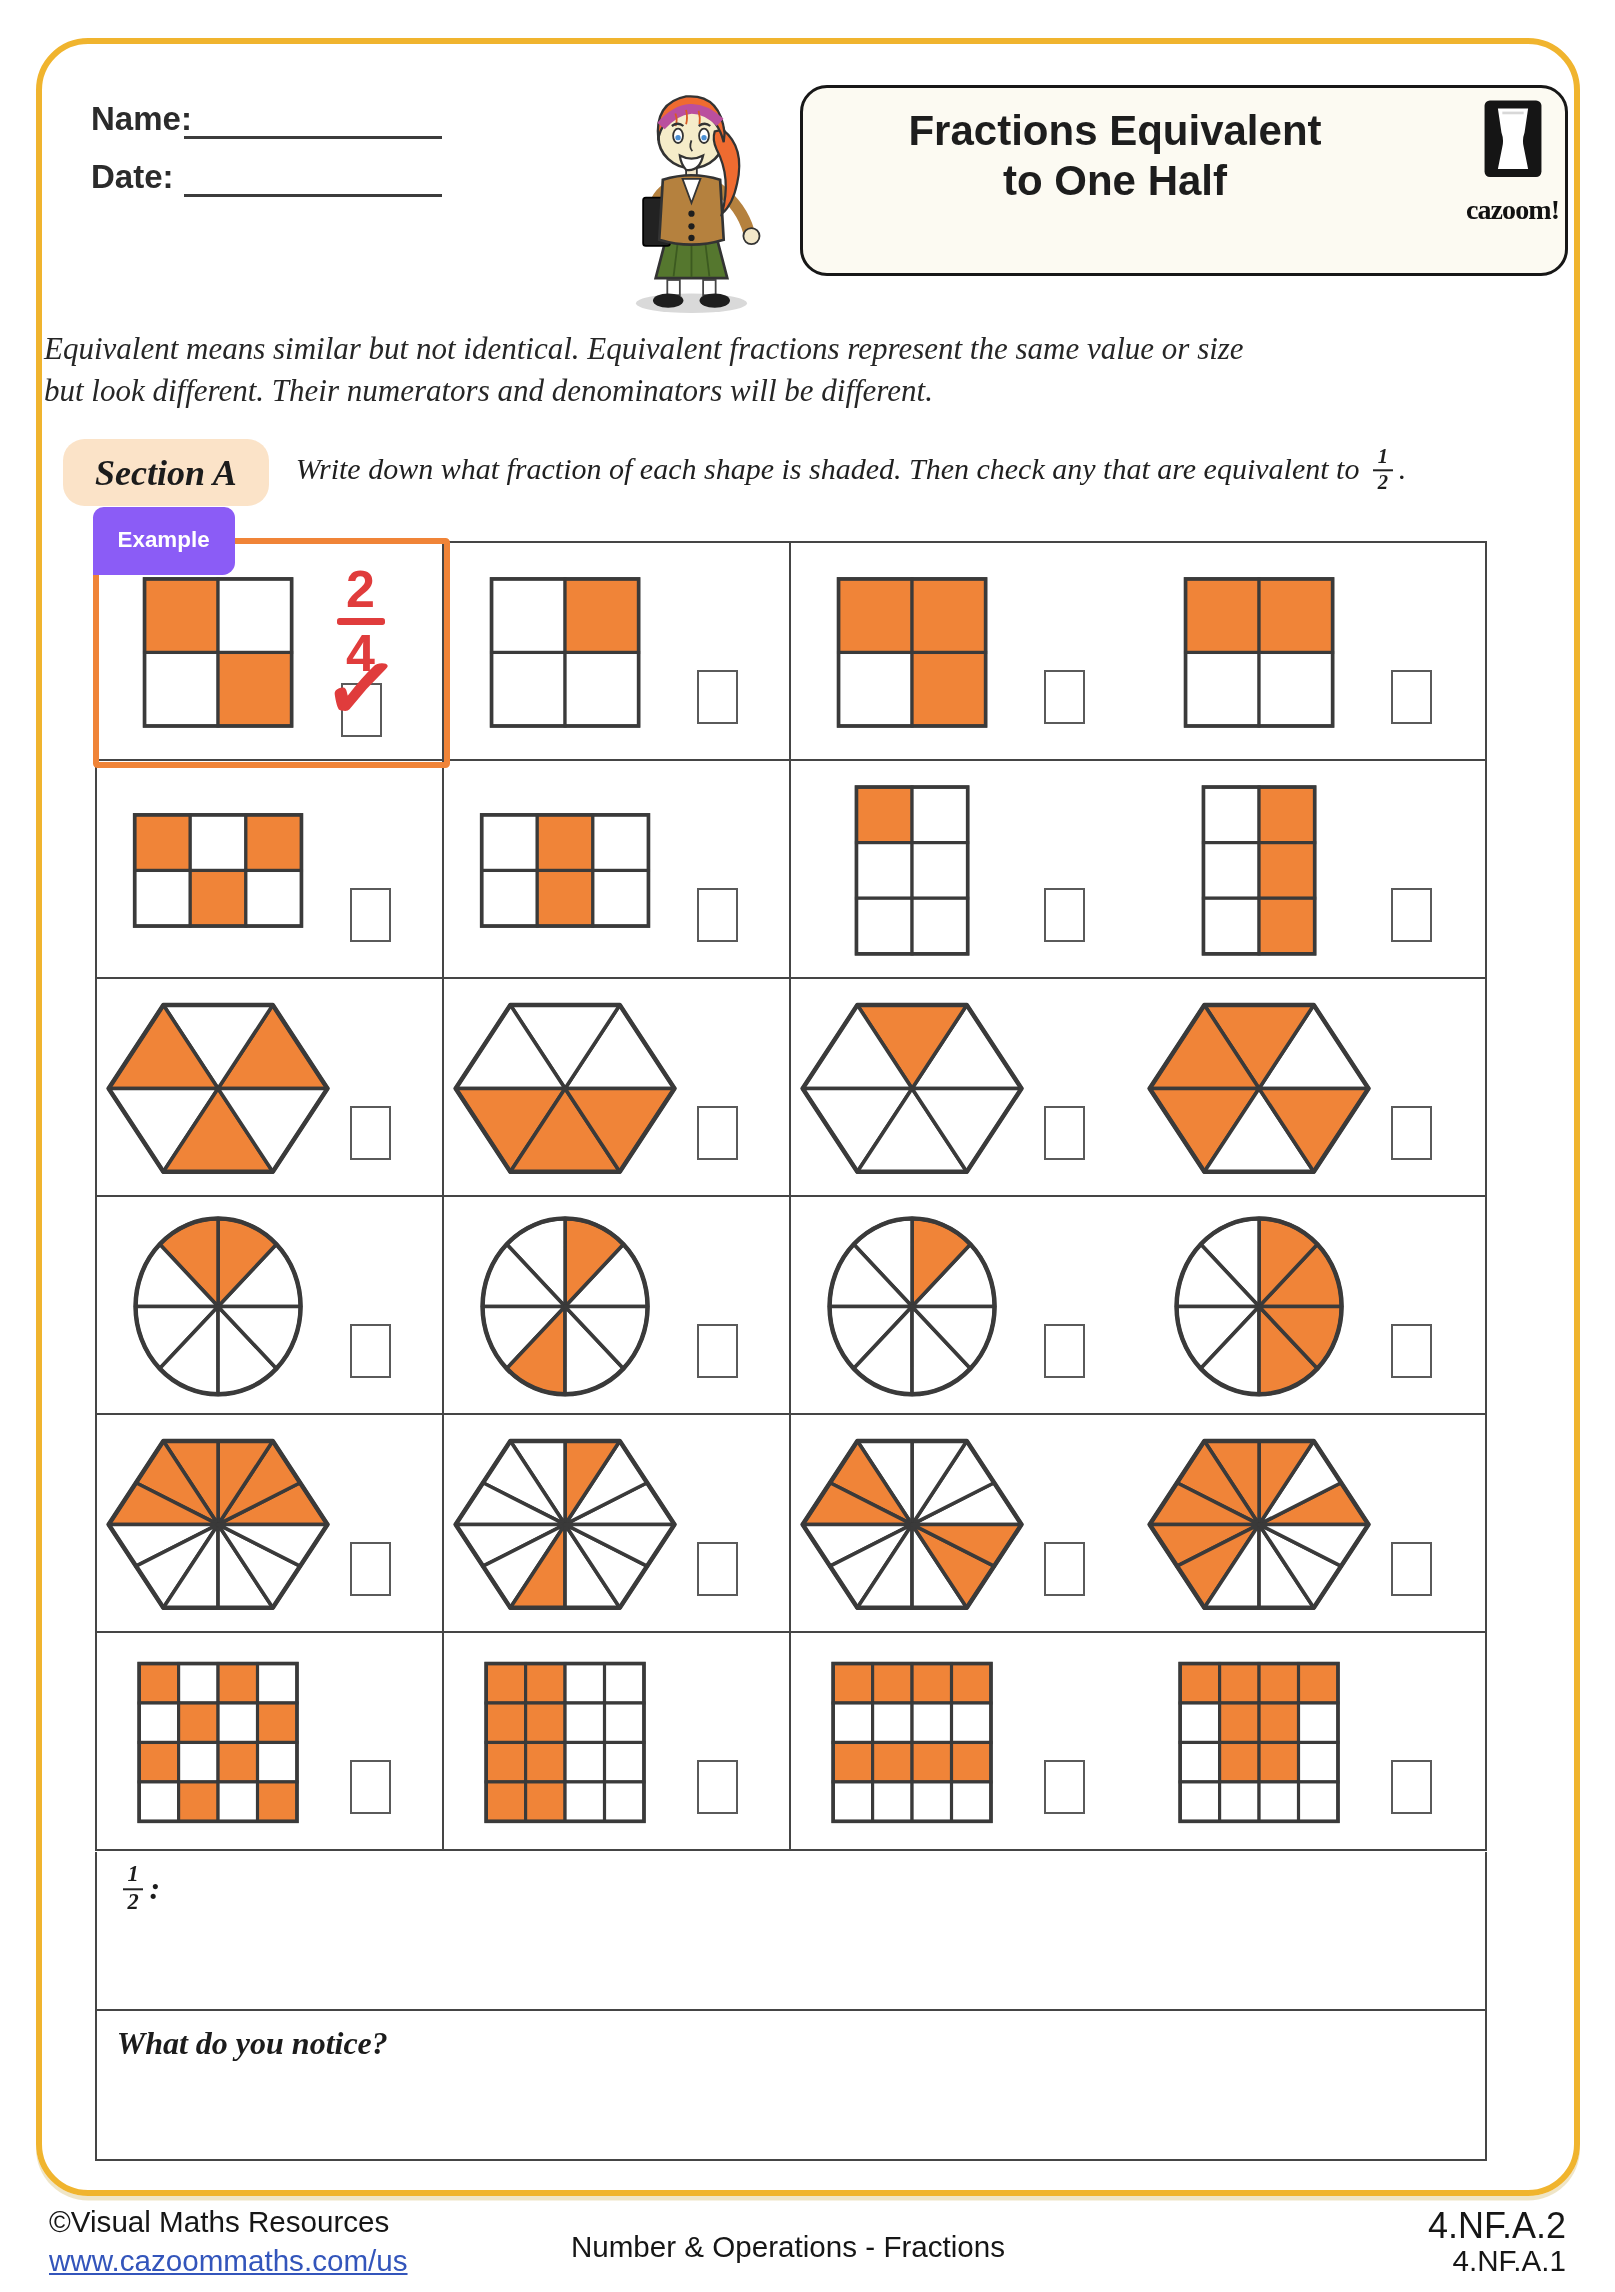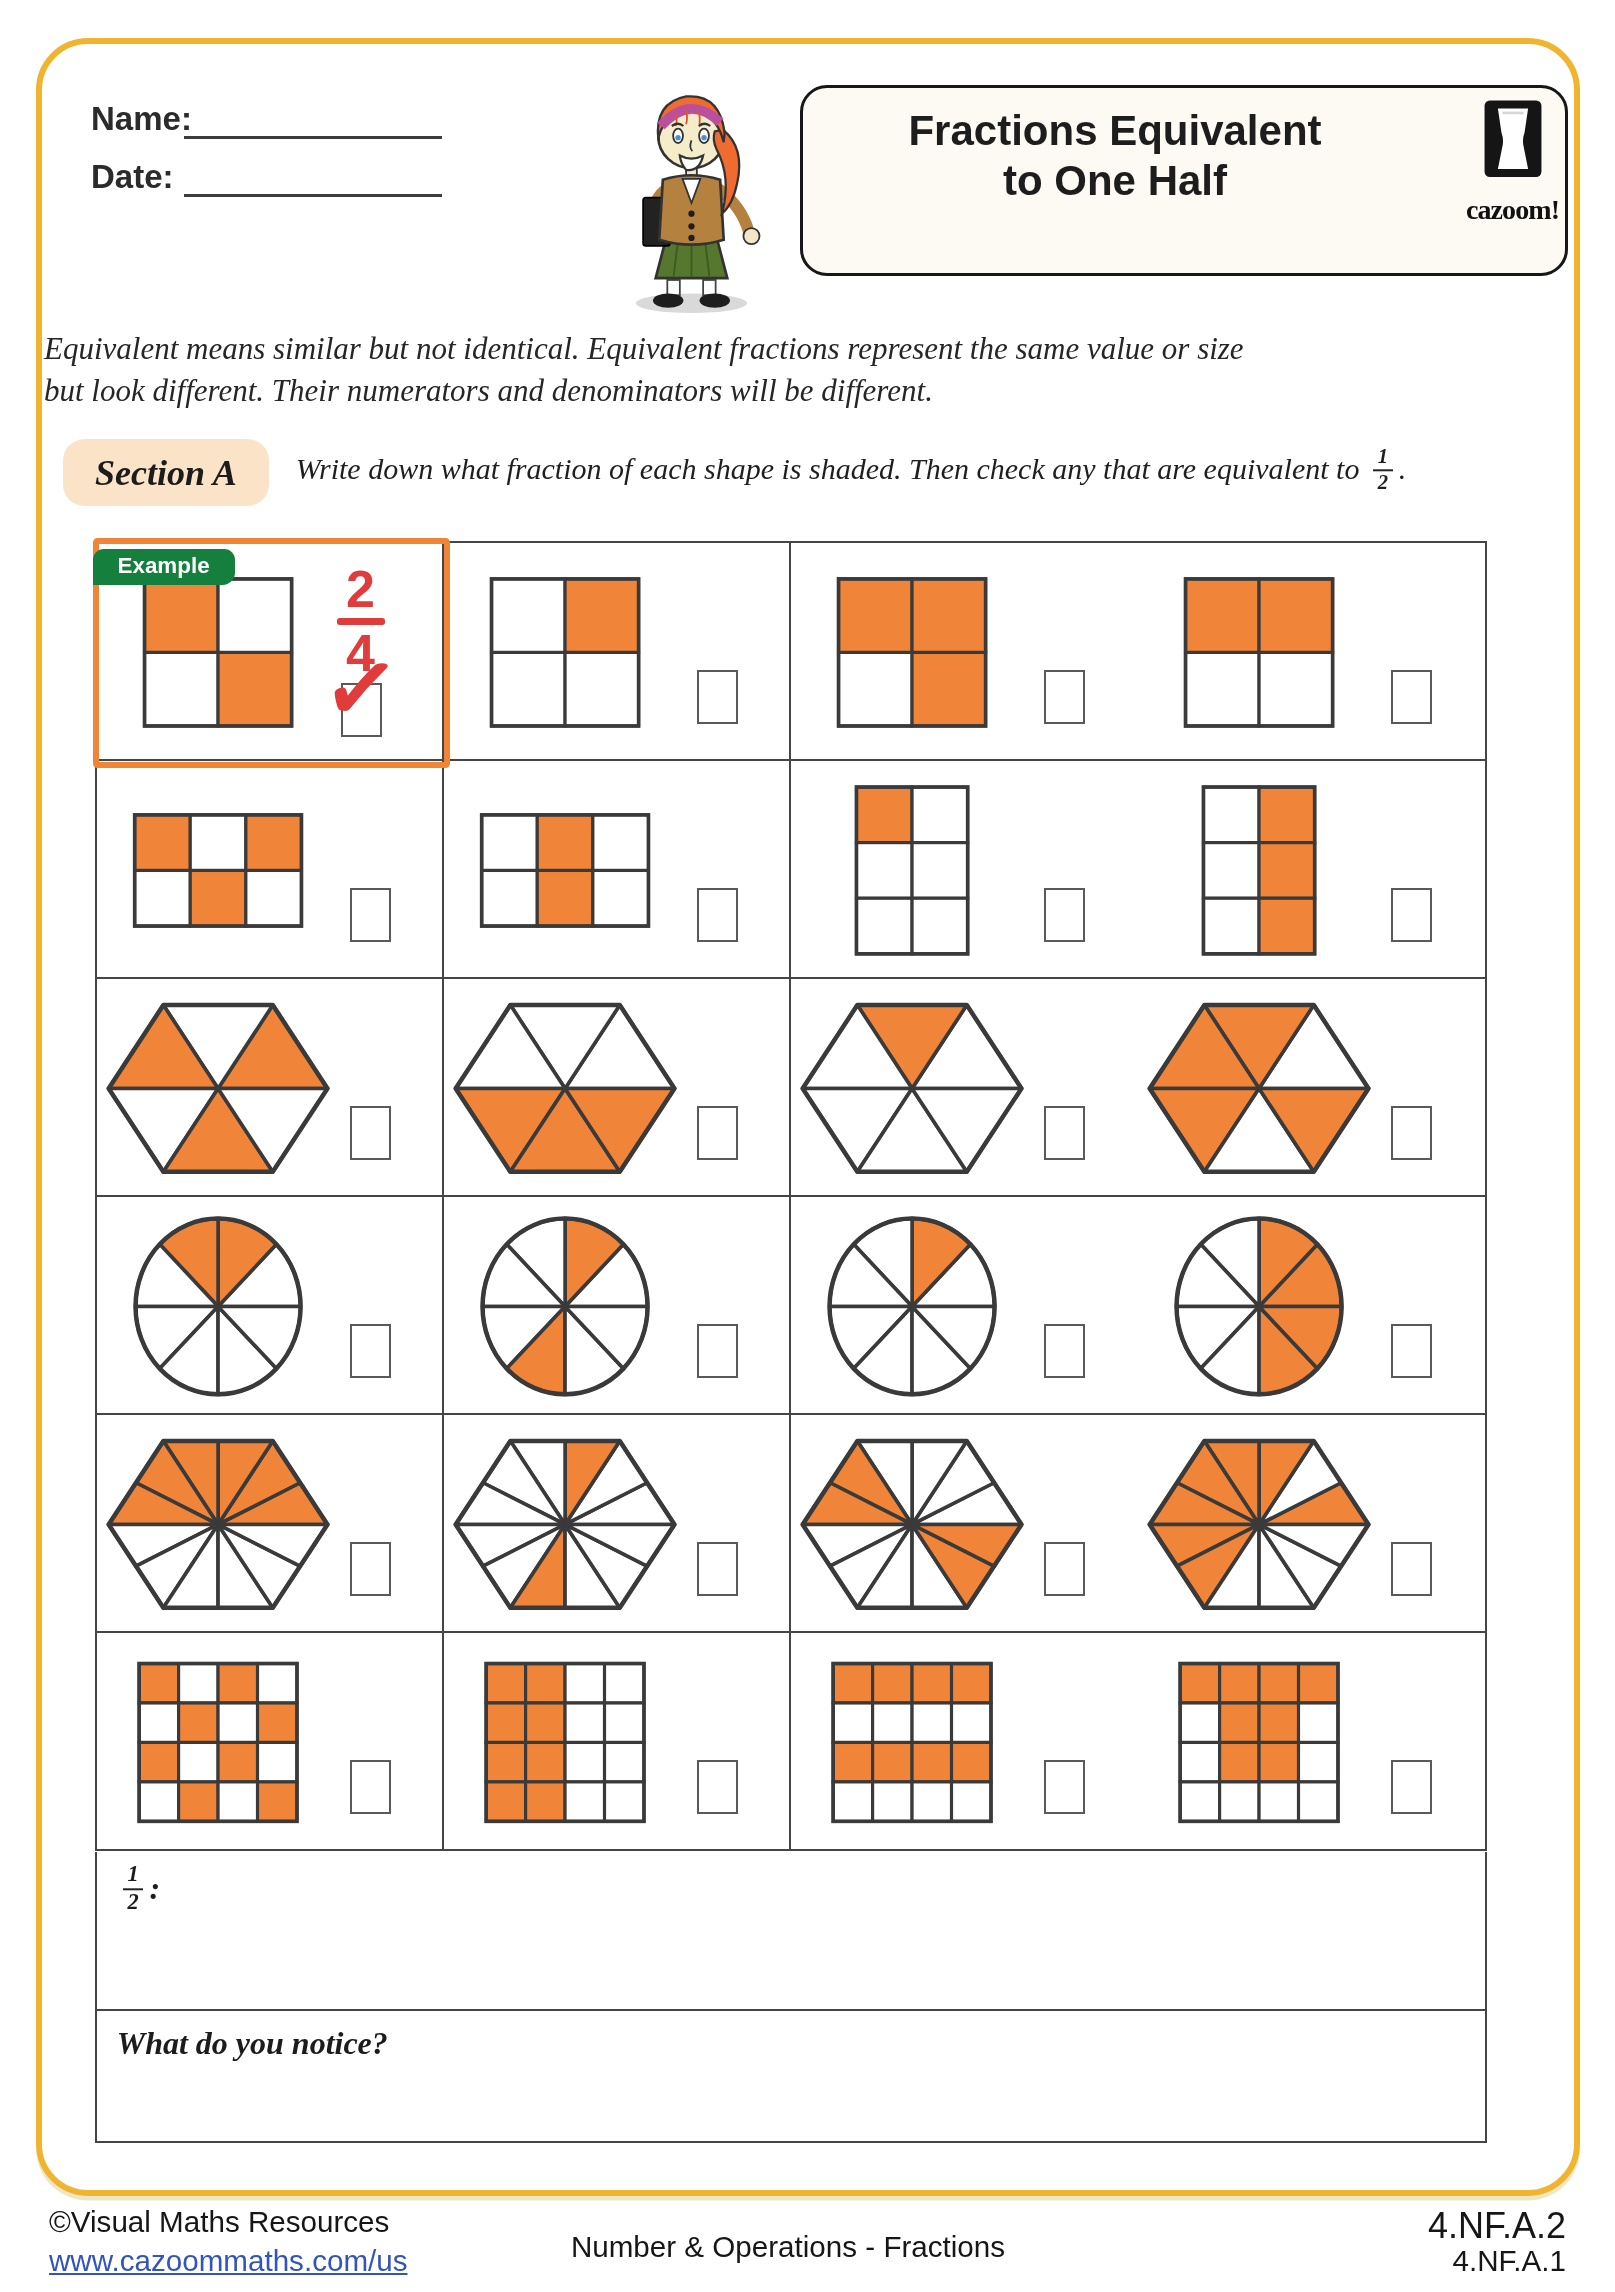--- a/index.html
+++ b/index.html
@@ -47,32 +47,32 @@
     display:grid;grid-template-columns:repeat(4,1fr);grid-auto-rows:218px;background:#fff;}
   .cell{position:relative;border-right:2.2px solid #454545;border-bottom:2.2px solid #454545;}
   .cell:nth-child(4n+1){border-right:none;} 
   .cell.last-col{border-right:none;}
   .checkbox{position:absolute;left:253px;top:127px;width:41px;height:54px;background:#fff;
     border:2.2px solid #5a5a5a;box-sizing:border-box;}
   .checkbox.ex-cb{left:244px;top:140px;}
 
   .example-border{position:absolute;left:-4.5px;top:-5.4px;width:357px;height:230px;box-sizing:border-box;
     border:6.3px solid #F08438;border-radius:4.5px;z-index:4;pointer-events:none;}
-  .example-tab{position:absolute;left:-4.5px;top:-36px;height:36px;line-height:34px;padding:0 25px;
-    background:#15803d;color:#fff;font-weight:bold;font-size:22.4px;border-radius:10.7px 10.7px 12.5px 0;z-index:5;margin-top:42px;}
+  .example-tab{position:absolute;left:-4.5px;top:-36px;height:36px;line-height:34px;padding:16px 25px;
+    background:#8b5cf6;color:#fff;font-weight:bold;font-size:22.4px;border-radius:10.7px 10.7px 12.5px 0;z-index:5;}
   .ex-frac{position:absolute;left:226px;top:21.5px;width:75px;text-align:center;color:#E03C3C;
     font-weight:bold;font-size:52px;line-height:0.95;}
   .ex-bar{width:48px;height:6.3px;background:#E03C3C;margin:4.5px auto;border-radius:2.7px;}
   .ex-check{position:absolute;left:226px;top:93px;font-size:91px;font-weight:bold;color:#E03C3C;
     transform:rotate(6deg);z-index:6;}
 
   
   .box1{position:absolute;left:95px;top:1852px;width:1392px;height:159px;box-sizing:border-box;
     border:2.7px solid #454545;border-top:none;}
-  .box2{position:absolute;left:95px;top:2011px;width:1392px;height:132px;box-sizing:border-box;
+  .box2{position:absolute;left:95px;top:2011px;width:1392px;height:150px;box-sizing:border-box;
     border:2.7px solid #454545;border-top:none;}
   .prompt{padding:14.3px 19.7px;font-family:"Liberation Serif",serif;font-style:italic;font-weight:bold;
     font-size:32px;color:#1c1c1c;}
 
   
   .f-copy{position:absolute;left:49px;top:2205px;font-size:29.6px;color:#161616;}
   .f-link{position:absolute;left:49px;top:2244px;font-size:29.6px;color:#3355BB;text-decoration:underline;}
   .f-center{position:absolute;left:0;top:2230px;width:1576px;text-align:center;font-size:29.6px;color:#161616;}
   .f-std1{position:absolute;right:50px;top:2205px;font-size:36px;color:#161616;text-align:right;}
   .f-std2{position:absolute;right:50px;top:2244px;font-size:29.6px;color:#161616;text-align:right;}

